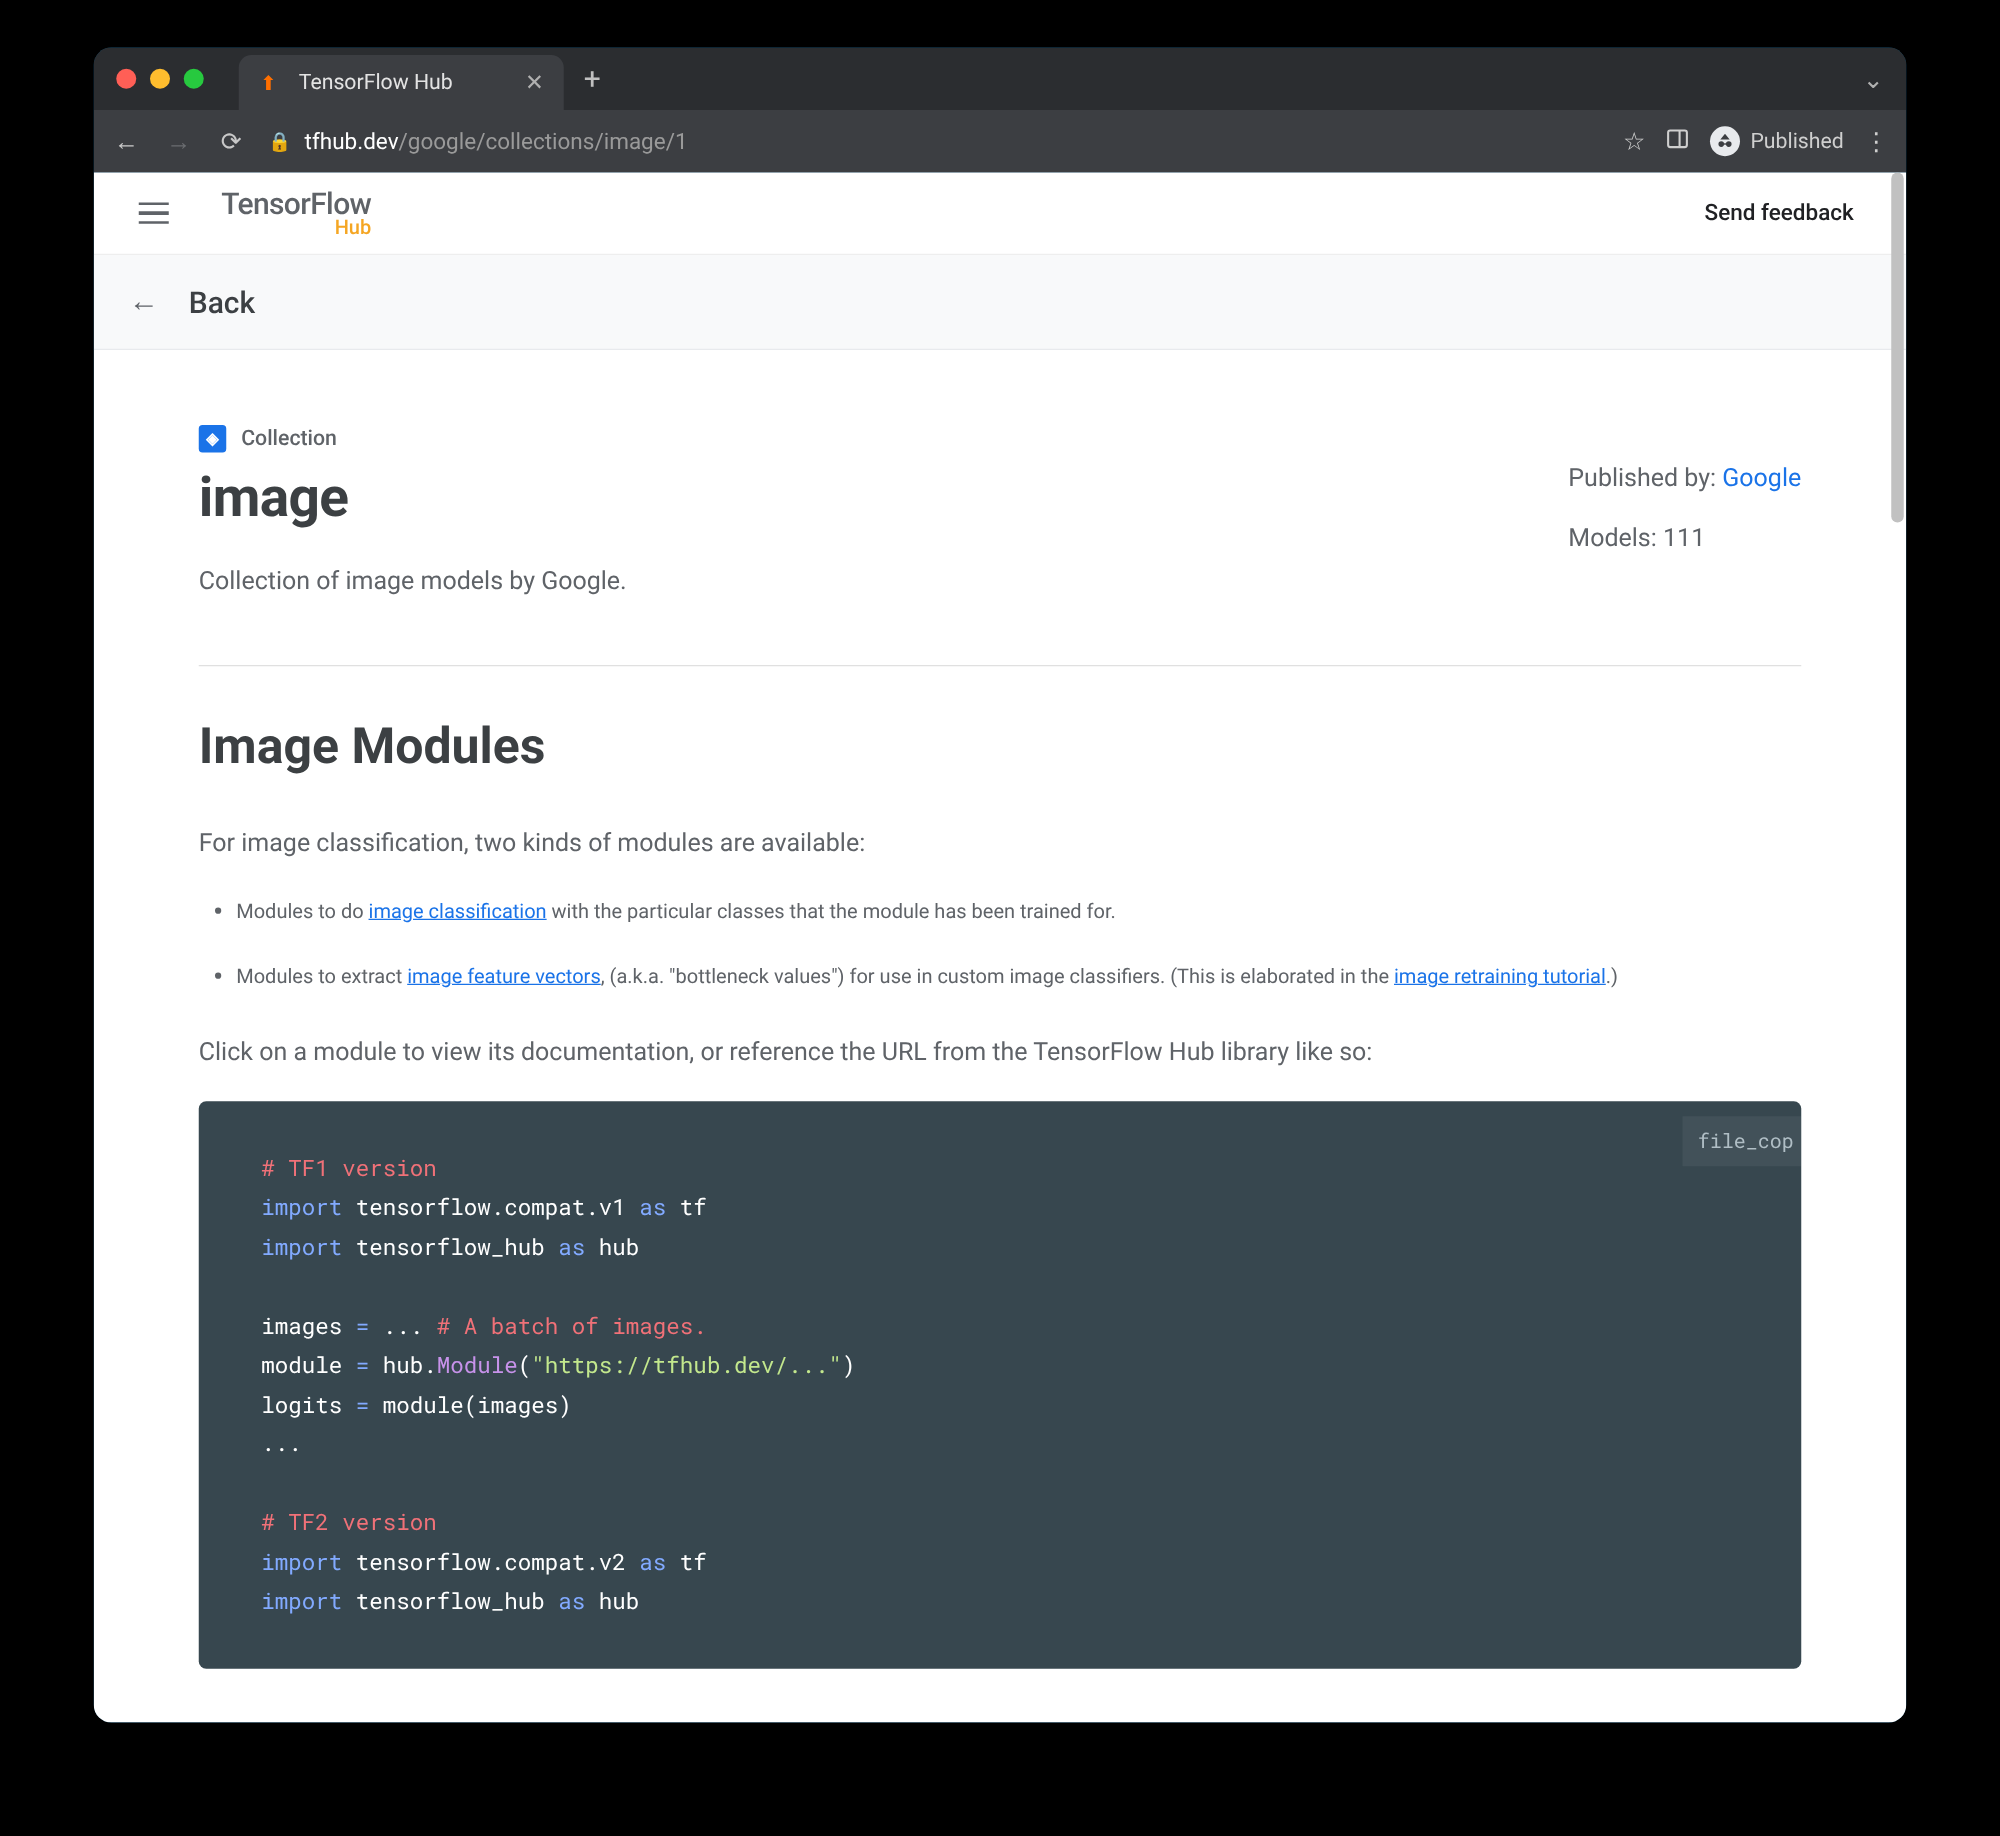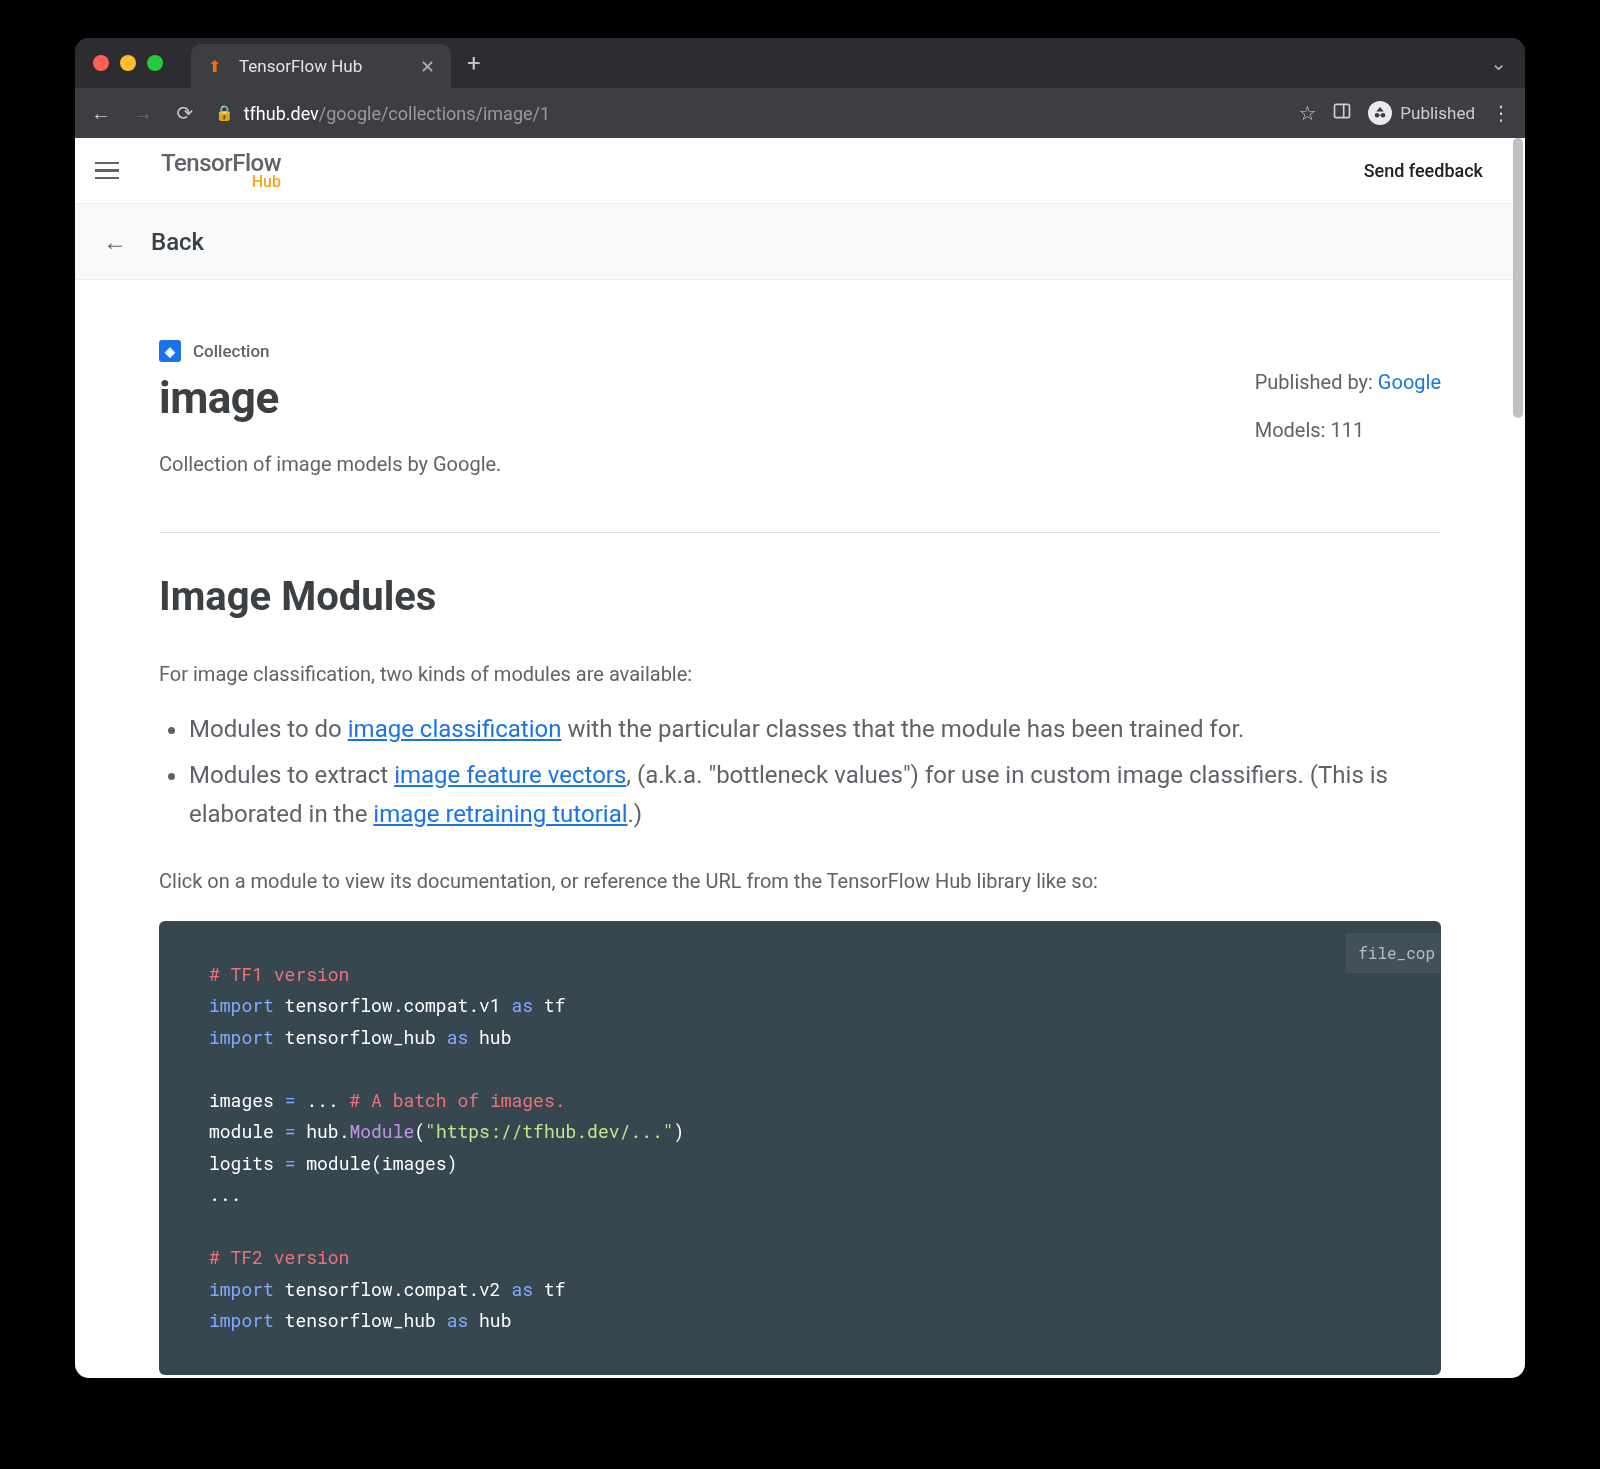--- a/index.html
+++ b/index.html
@@ -86,21 +86,21 @@
     .page {
       height: calc(100% - 100px);
       overflow: hidden;
       background: #fff;
       position: relative;
     }
     .app-header {
       height: 66px;
       display: flex;
       align-items: center;
-      padding: 0 20px 0 20px;
+      padding: 0 20px 0 36px;
       gap: 24px;
       border-bottom: 1px solid #eee;
     }
     .menu-btn {
       width: 36px; height: 36px;
       display: flex; flex-direction: column; justify-content: center; gap: 5px;
       cursor: pointer;
       margin-right: 6px;
     }
     .menu-btn span {
@@ -200,24 +200,25 @@
       font-size: 20px;
       color: #5f6368;
       line-height: 1.6;
       margin-bottom: 20px;
     }
     .bullet-list {
       padding-left: 30px;
       margin-bottom: 30px;
     }
     .bullet-list li {
-      font-size: 24px;
+      font-size: 16px;
       color: #5f6368;
       line-height: 1.65;
       margin-bottom: 6px;
+      margin-top: 26px;
     }
     .link-text { color: #1a73e8; text-decoration: underline; cursor: pointer; }
     .code-block {
       background: #37474f;
       border-radius: 6px;
       padding: 38px 50px;
       font-family: 'Roboto Mono', Menlo, Consolas, monospace;
       font-size: 18px;
       line-height: 1.75;
       color: #cfd8dc;

